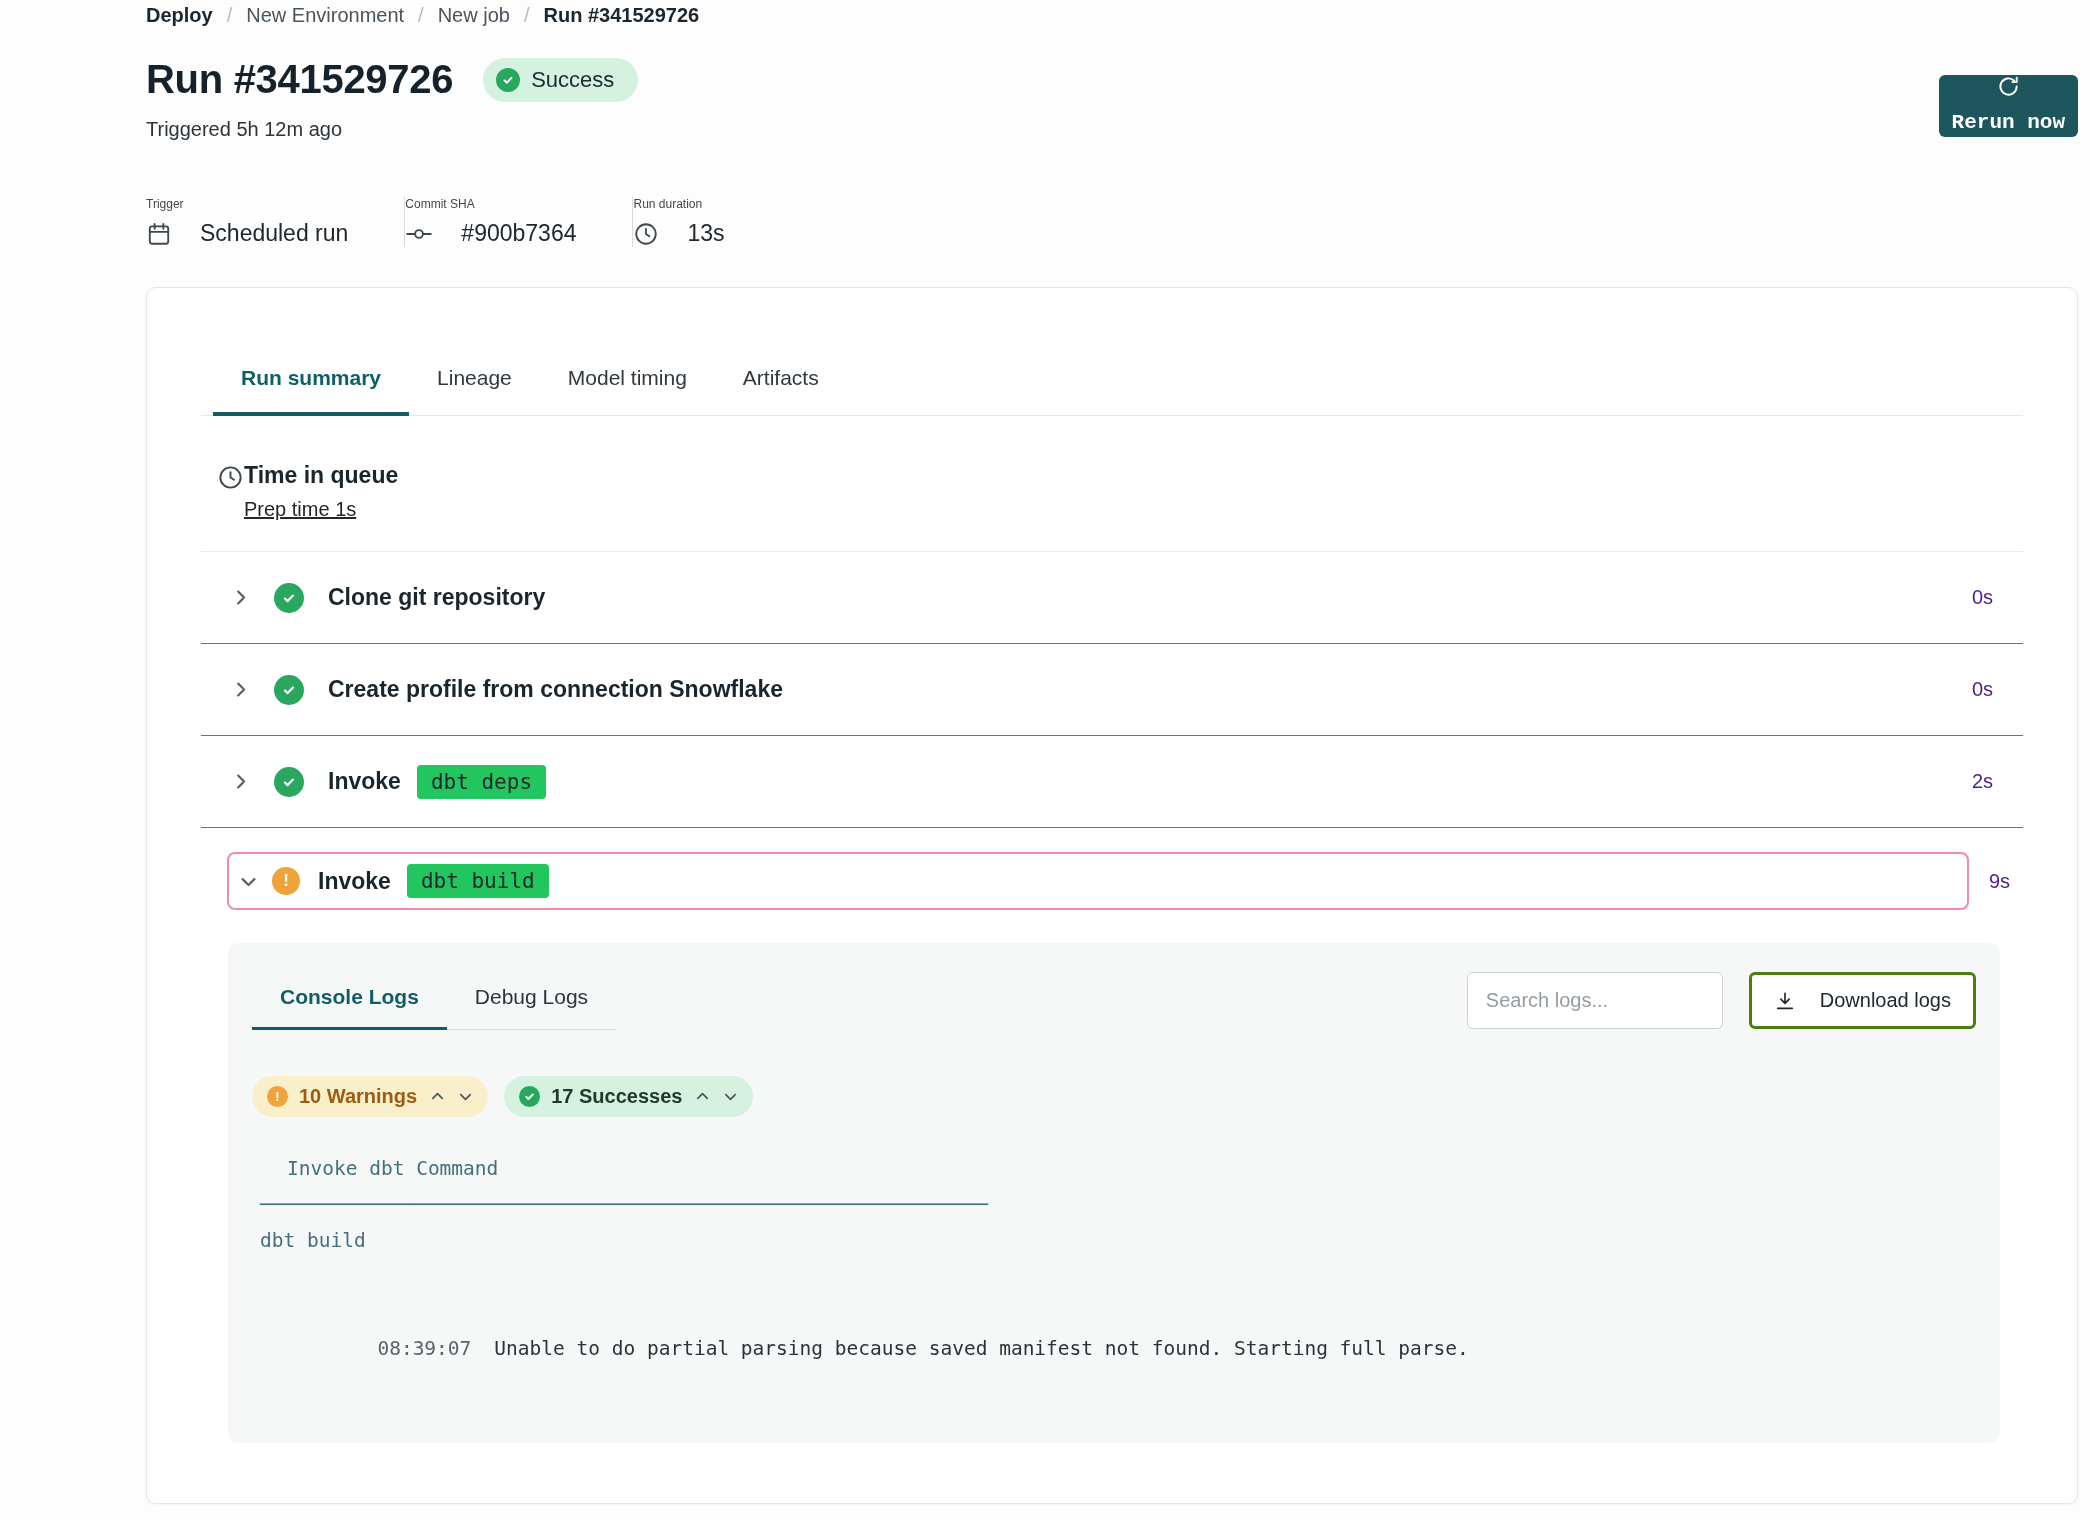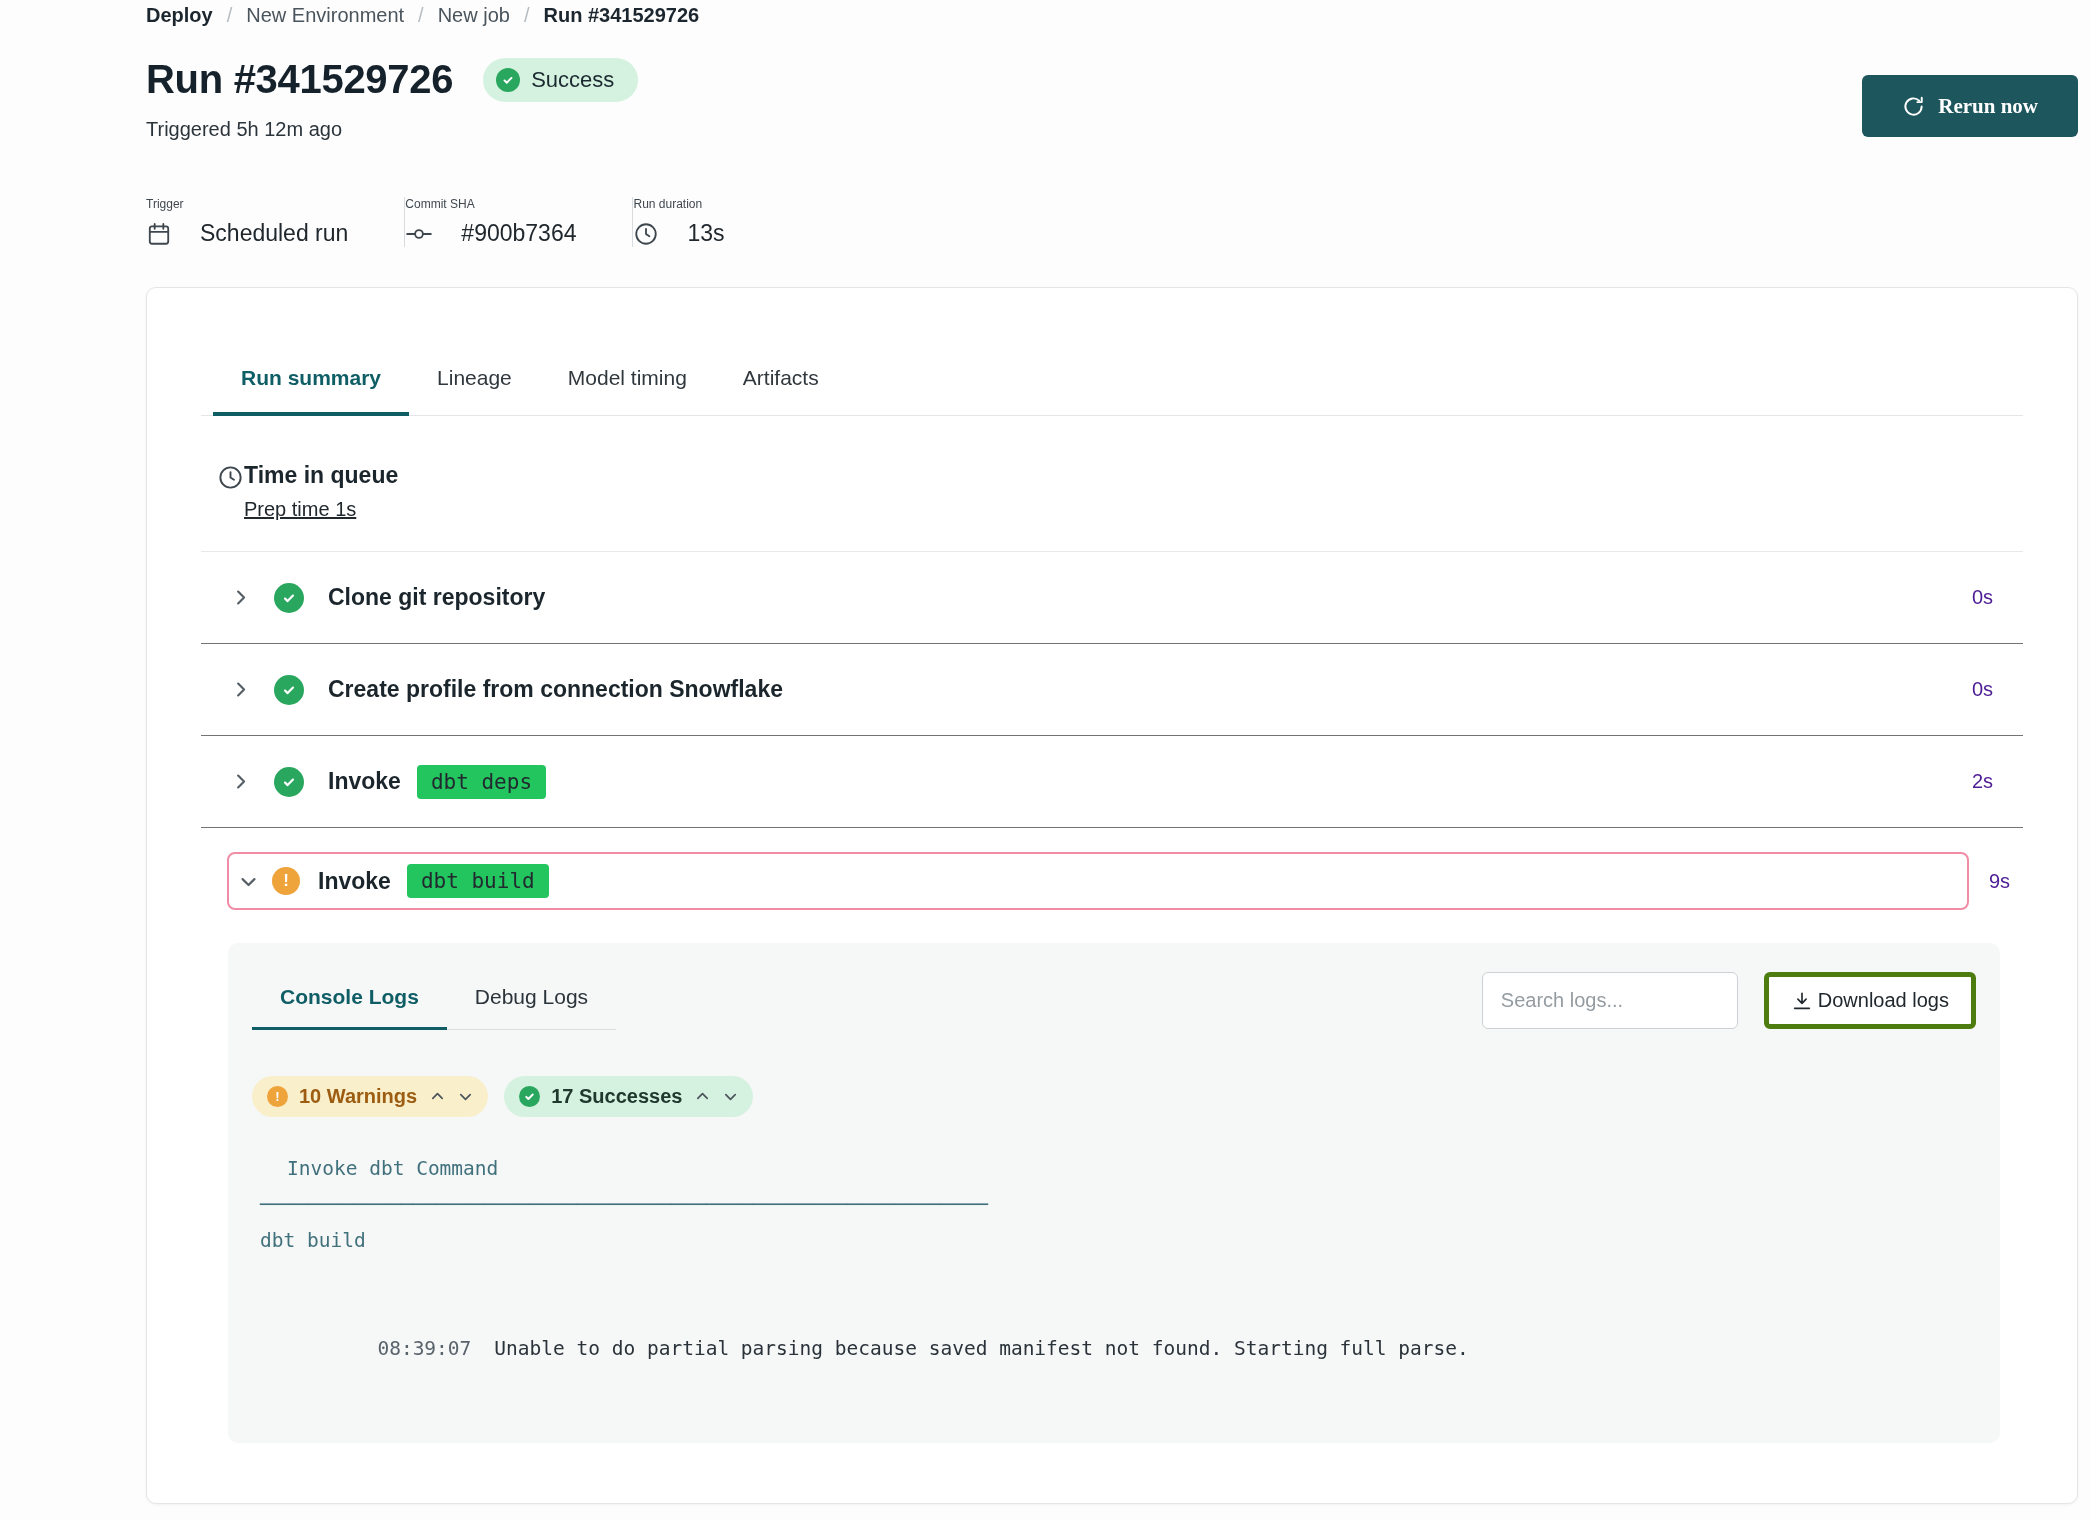--- a/index.html
+++ b/index.html
@@ -17,22 +17,22 @@
   .header-row { display:flex; justify-content:space-between; align-items:flex-start; margin-top:30px; }
   .title-line { display:flex; align-items:center; gap:30px; }
   .page-title { font-size:40px; font-weight:700; color:#16222b; letter-spacing:-0.3px; }
   .status-pill { display:flex; align-items:center; gap:11px; background:#d5f2e0; border-radius:999px;
     padding:9px 24px 9px 13px; font-size:22px; color:#1b2a31; }
   .circ { border-radius:50%; display:flex; align-items:center; justify-content:center; flex:0 0 auto; }
   .circ.green { background:#2aa75e; }
   .circ.amber { background:#efa33b; color:#fff; font-weight:700; }
   .triggered { margin-top:16px; font-size:20px; color:#2b343b; }
   .rerun-btn { margin-top:18px; display:flex; align-items:center; gap:13px; background:#1e565e; color:#fff;
-    border:none; border-radius:6px; height:62px; padding:0 40px; font-size:21px; font-weight:600;
-    font-family:Liberation Serif, serif; cursor:pointer; }
+    border:none; border-radius:6px; height:62px; padding:0 13px; font-size:21px; font-weight:600;
+    font-family:Liberation Mono, monospace; cursor:pointer;flex-direction:column; }
 
   
   .meta { display:flex; margin-top:56px; align-items:stretch; }
   .meta-col { padding-right:56px; }
   .meta-sep { width:1px; background:#d9dcde; }
   .meta-label { font-size:12px; color:#40484f; margin-bottom:9px; }
   .meta-value { display:flex; align-items:center; gap:28px; font-size:23px; color:#20282e; font-weight:500; }
   .meta-value svg { color:#3f474e; }
 
   
@@ -74,22 +74,22 @@
   .logs { margin:33px 23px 0 27px; background:#f6f7f7; border-radius:10px; padding:28px 24px 40px; }
   .logs-header { display:flex; align-items:center; }
   .log-tabs { display:flex; border-bottom:1px solid #dcdfe1; }
   .log-tab { padding:14px 28px 18px; font-size:21px; color:#2c343b; border-bottom:3px solid transparent;
     margin-bottom:-1px; cursor:pointer; white-space:nowrap; }
   .log-tab.active { color:#0f5e66; font-weight:700; border-bottom-color:#0f5e66; }
   .logs-header .spacer { flex:1; }
   .log-search { width:256px; height:57px; border:1px solid #ccd1d5; border-radius:6px; background:#fff;
     padding:0 18px; font-size:20px; font-family:inherit; color:#2a3238; margin-right:26px; }
   .log-search::placeholder { color:#959ca1; }
-  .dl-btn { height:57px; display:flex; align-items:center; gap:5px; background:#fff;
-    border:5px solid #4d7c0f; border-radius:6px; padding:0 22px; font-size:20px; color:#20282e;
+  .dl-btn { height:57px; display:flex; align-items:center; gap:24px; background:#fff;
+    border:3px solid #4d7c0f; border-radius:6px; padding:0 22px; font-size:20px; color:#20282e;
     font-family:inherit; cursor:pointer; }
 
   .pills { display:flex; gap:16px; margin-top:46px; }
   .pill { display:flex; align-items:center; gap:11px; border-radius:999px; height:41px; padding:0 15px; cursor:pointer; }
   .pill .circ { width:21px; height:21px; font-size:13px; }
   .pill-warn { background:#f9efcb; }
   .pill-warn .pill-text { font-size:20px; font-weight:700; color:#9c5c11; }
   .pill-ok { background:#d5f2e0; }
   .pill-ok .pill-text { font-size:20px; font-weight:700; color:#20382e; }
   .pill .chev { color:#4c545b; margin-left:2px; }

